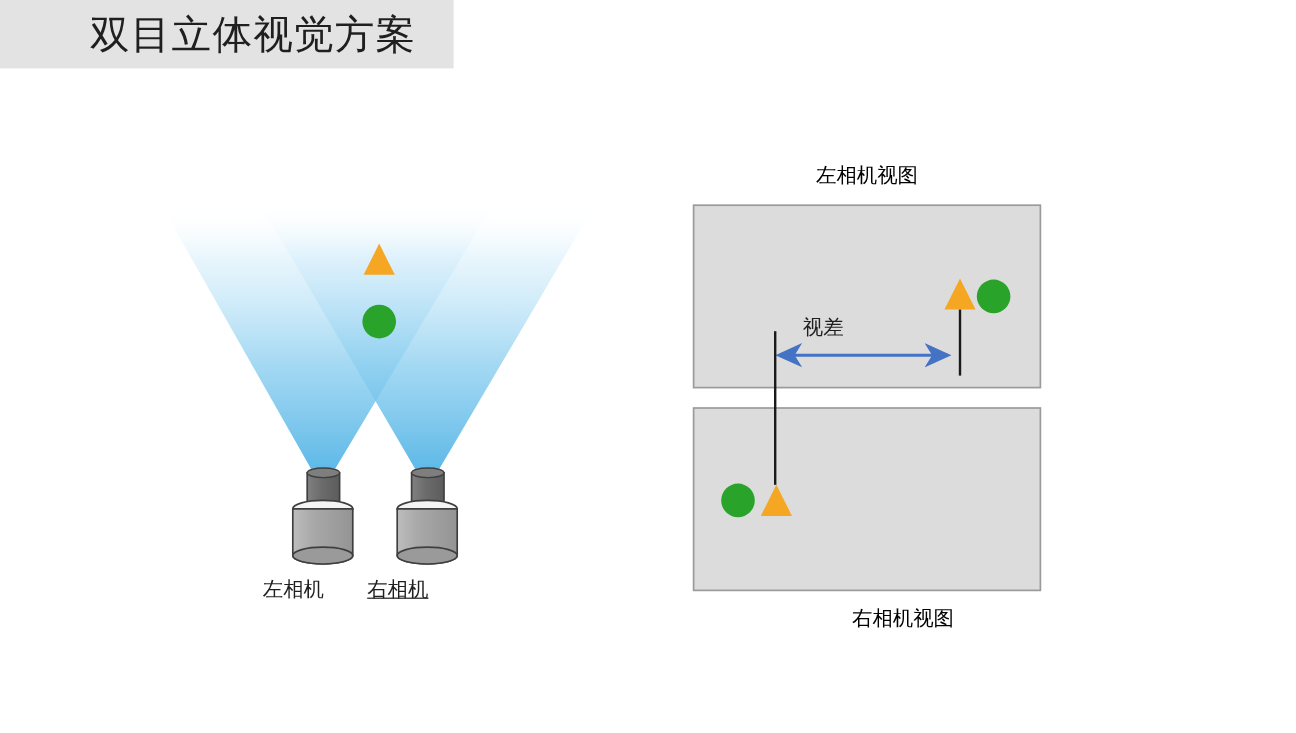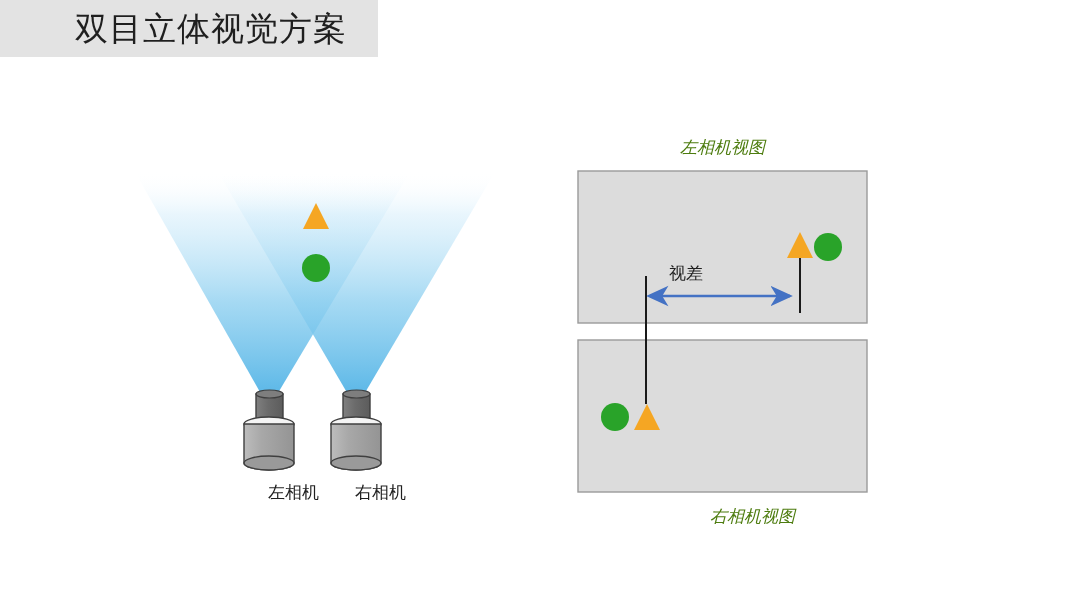--- a/index.html
+++ b/index.html
@@ -54,46 +54,45 @@
     top: 0;
     width: 540px;
     height: 611px;
   }
   #views-svg { display: block; }
 
   .view-caption {
     position: absolute;
     font-size: 17px;
     line-height: 22px;
-    color: #4d7c0f;
+    color: #000000;
     white-space: nowrap;
     text-align: center;
-    font-style: italic;
   }
   #left-view-caption {
     left: 578px;
     top: 136px;
     width: 289px;
   }
   #right-view-caption {
     left: 608px;
     top: 505px;
     width: 289px;
   }
 
   .cam-caption {
     position: absolute;
     font-size: 17px;
     line-height: 22px;
     color: #1f1f1f;
     white-space: nowrap;
-    text-align: right;
+    text-align: left;
   }
   #left-cam-caption { left: 219px; top: 481px; width: 100px; }
-  #right-cam-caption { left: 306px; top: 481px; width: 100px; }
+  #right-cam-caption { left: 306px; top: 481px; width: 100px; text-decoration: underline; }
 
   #disparity-label {
     position: absolute;
     left: 669px;
     top: 262px;
     width: 100px;
     font-size: 17px;
     line-height: 22px;
     color: #1f1f1f;
     white-space: nowrap;

